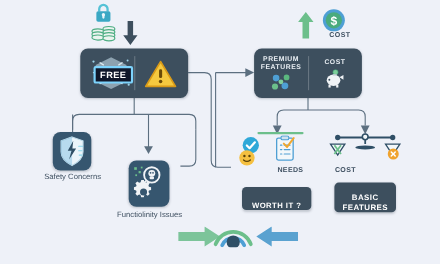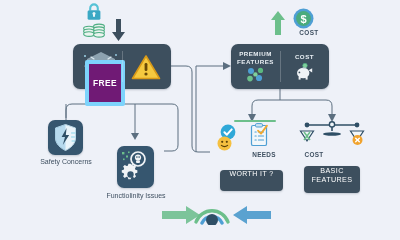--- a/index.html
+++ b/index.html
@@ -24,22 +24,22 @@
 
   .card-sq{
     position:absolute;background:#36566f;border-radius:7px;
     box-shadow:0 1px 2px rgba(40,55,70,.22);
   }
   .card-safety{left:48px;top:120px;width:35px;height:35px;}
   .card-func{left:117px;top:146px;width:37px;height:42px;}
 
   .pill{
     position:absolute;background:#3d4f5e;border-radius:4px;
-    display:flex;align-items:flex-start;justify-content:center;text-align:center;
-    color:#fff;font-weight:normal;letter-spacing:.4px;
+    display:flex;align-items:flex-end;justify-content:center;text-align:center;
+    color:#fff;font-weight:bold;letter-spacing:.4px;
     box-shadow:0 1px 2px rgba(40,55,70,.22);
   }
   .pill-worth{left:220px;top:170px;width:63px;height:21px;font-size:7px;}
   .pill-basic{left:304px;top:166px;width:56px;height:27px;font-size:7.2px;line-height:9px;}
 
   
   .split{
     position:absolute;top:7px;bottom:7px;left:50%;width:1px;
     background:rgba(255,255,255,.22);
   }
@@ -57,23 +57,23 @@
   }
   .cap-safety{left:22px;top:158px;width:88px;text-align:center;}
   .cap-func{left:91px;top:192px;width:90px;text-align:center;}
   .cap-cost-top{left:292px;top:29px;width:34px;text-align:center;font-size:6.4px;font-weight:bold;letter-spacing:.4px;color:#3f5061;}
   .cap-needs{left:248px;top:151px;width:32px;text-align:center;font-size:6.4px;font-weight:bold;letter-spacing:.3px;}
   .cap-cost-sc{left:299px;top:151px;width:30px;text-align:center;font-size:6.4px;font-weight:bold;letter-spacing:.3px;}
   svg.wires{position:absolute;left:0;top:0;width:400px;height:225px;overflow:visible;}
   .wire{fill:none;stroke:#5c6f80;stroke-width:1;}
   .freeword{
     position:absolute;left:12px;top:16px;
-    background:#701a75;color:#fff;font-size:8.4px;font-weight:bold;
-    padding:14px 4px;border-radius:2px;letter-spacing:.4px;
-    border:4px solid #7dd3fc;
+    background:#0f172a;color:#fff;font-size:8.4px;font-weight:bold;
+    padding:1px 4px;border-radius:2px;letter-spacing:.4px;
+    border:2px solid #7dd3fc;
   }
 </style>
 </head>
 <body>
 
 <div class="stage">
 
   <svg class="wires">
 
     <path class="wire" d="M122,89 L122,104"></path>

